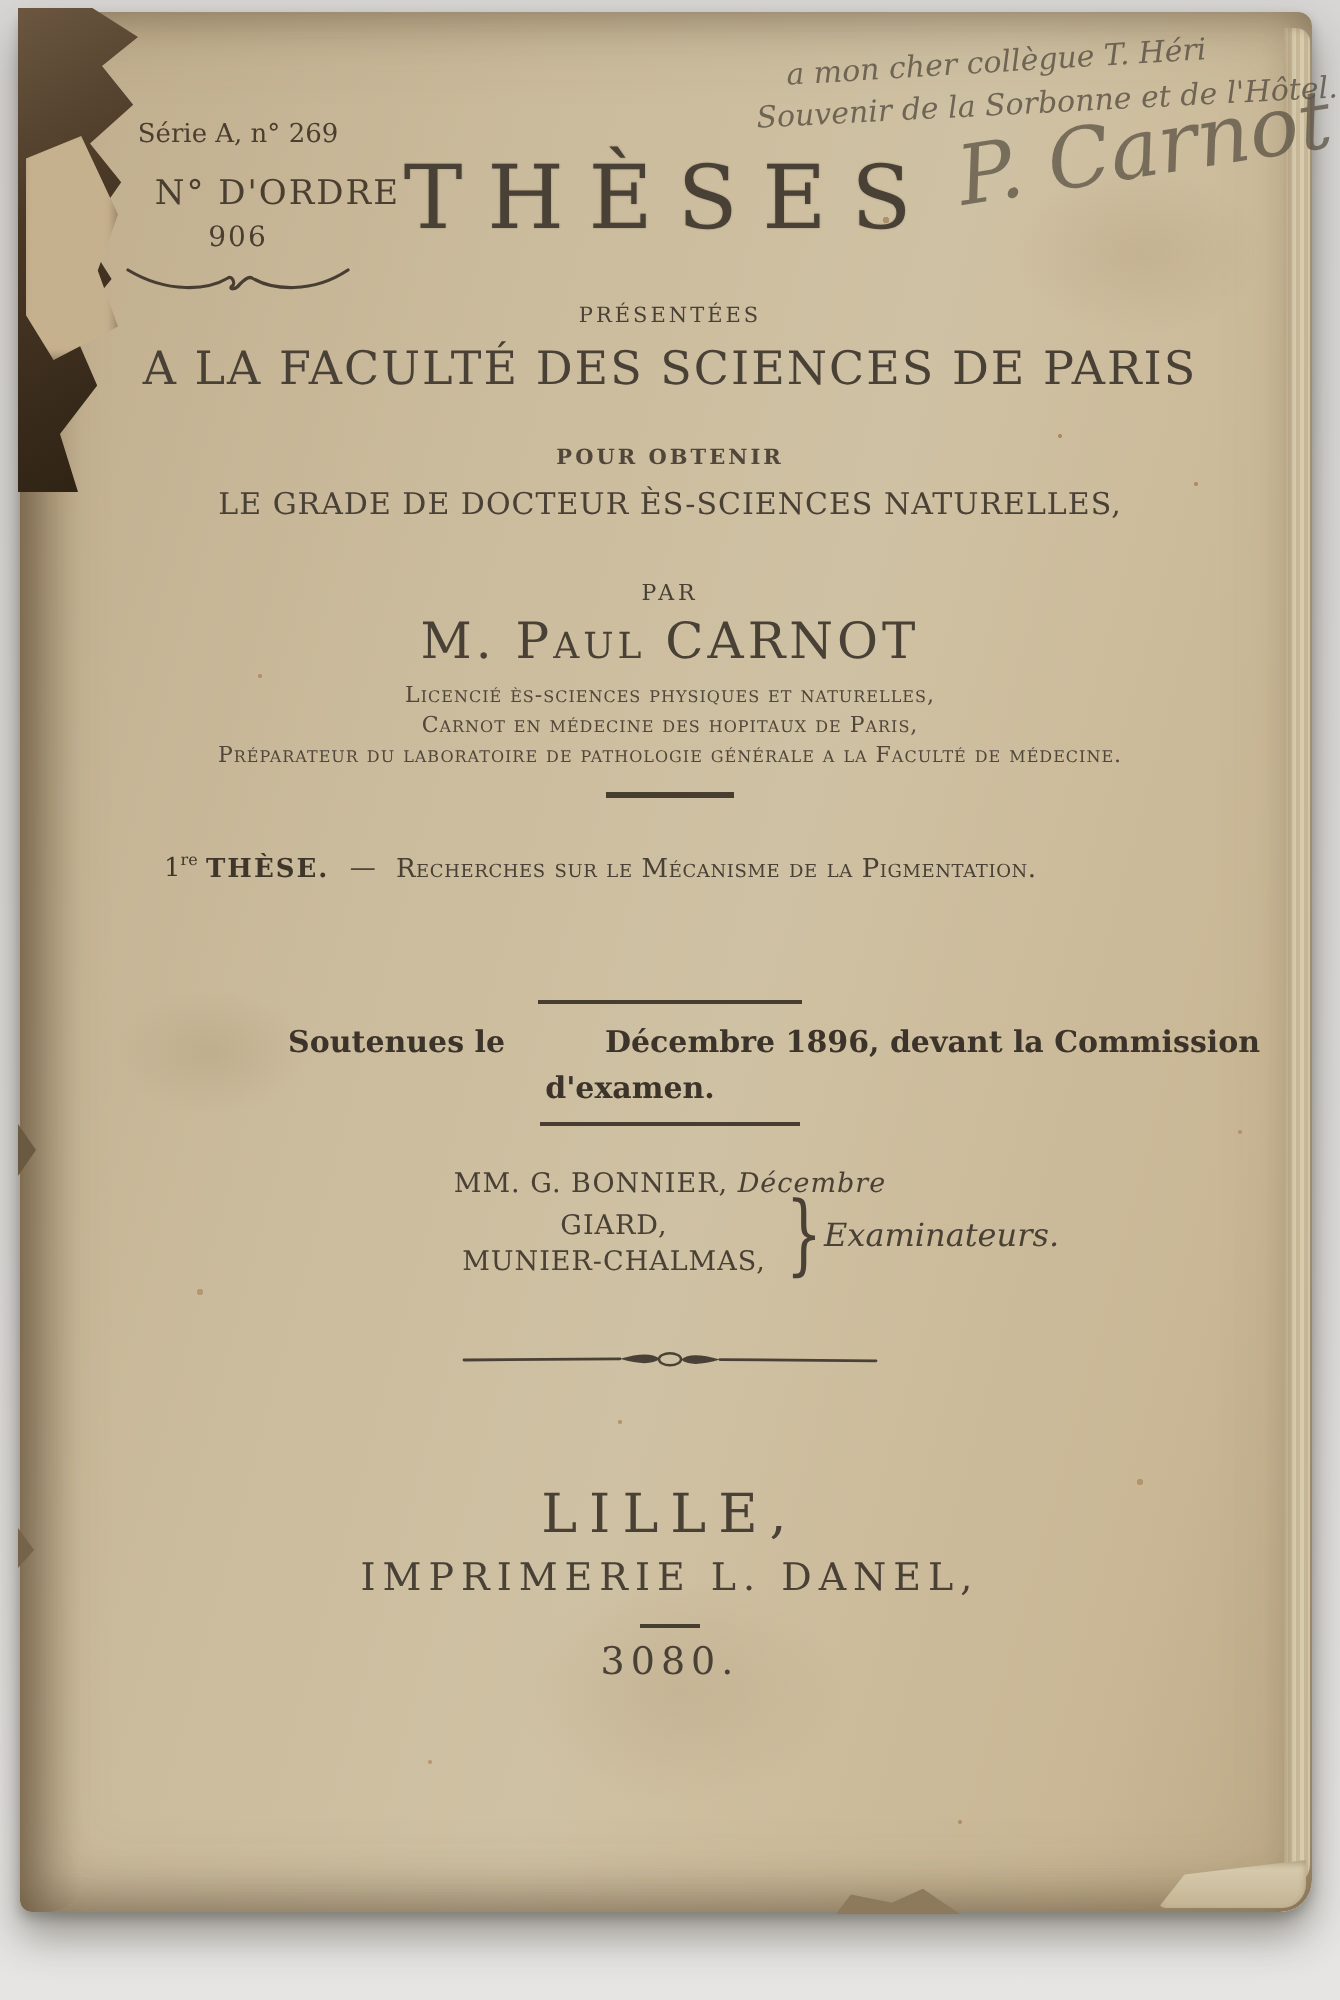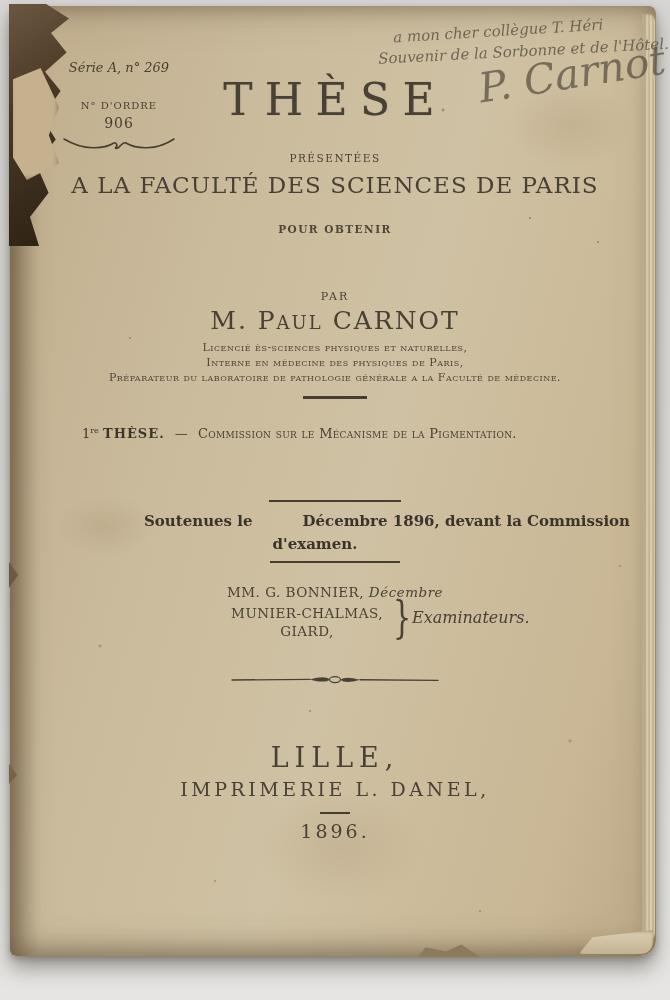--- a/index.html
+++ b/index.html
@@ -57,22 +57,22 @@
 
   .hand{position:absolute;font-style:italic;color:#5b5244;opacity:.82;white-space:nowrap;}
   .hand-1{top:16px;left:383px;font-size:15px;transform:rotate(-3.5deg);}
   .hand-2{top:36px;left:368px;font-size:15px;transform:rotate(-3deg);}
   .hand-sig{top:44px;left:468px;font-size:41px;transform:rotate(-9deg);opacity:.75;}
 
   .content{position:absolute;left:30px;right:26px;top:0;bottom:0;text-align:center;}
   .abs{position:absolute;left:0;right:0;}
 
   .serial{position:absolute;left:28px;top:54px;width:162px;text-align:center;font-size:13px;color:#493e30;}
-  .serial .s1{margin-bottom:25px;font-style:italic;}
-  .serial .s2{letter-spacing:1px;font-size:10px;margin-bottom:4px;}
+  .serial .s1{margin-bottom:12px;}
+  .serial .s2{letter-spacing:1px;font-size:17px;margin-bottom:4px;text-align:right;}
   .serial .s3{font-size:14px;letter-spacing:1px;}
   .serial svg{margin-top:4px;}
 
   .main-title{top:68px;font-size:44px;letter-spacing:.28em;color:#4a4136;text-shadow:0 0 1px rgba(74,65,54,.35);}
   .presentees{top:146px;font-size:10.5px;letter-spacing:1.5px;}
   .faculty{top:166px;font-size:23px;letter-spacing:1px;white-space:nowrap;}
   .pour-obtenir{top:217px;font-size:10.5px;letter-spacing:1.5px;font-weight:bold;color:#51463a;}
   .degree{top:237px;font-size:15px;letter-spacing:.5px;white-space:nowrap;}
   .par{top:284px;font-size:11px;letter-spacing:2px;}
   .author-name{top:300px;font-size:25px;font-variant:small-caps;letter-spacing:2px;}
@@ -135,79 +135,80 @@
       <div class="s1">Série A, n° 269</div>
       <div class="s2">N° D'ORDRE</div>
       <div class="s3">906</div>
       <svg width="118" height="18" viewBox="0 0 118 18">
         <path d="M4 4 C24 16, 44 14, 54 8 C56 6.5, 58 11, 56 12 C54 14, 58 14, 60 11 C62 9, 64 7, 66 8 C76 14, 96 16, 114 4" fill="none" stroke="#473d30" stroke-width="1.6" stroke-linecap="round"></path>
       </svg>
     </div>
 
     <div class="content">
 
-      <div class="abs main-title">THÈSE</div>
+      <div class="abs main-title">THÈSES</div>
       <div class="abs presentees">PRÉSENTÉES</div>
       <div class="abs faculty">A LA FACULTÉ DES SCIENCES DE PARIS</div>
       <div class="abs pour-obtenir">POUR OBTENIR</div>
+      <div class="abs degree">LE GRADE DE DOCTEUR ÈS-SCIENCES NATURELLES,</div>
       <div class="abs par">PAR</div>
       <div class="abs author-name">M. Paul CARNOT</div>
 
       <div class="abs credentials">
         <div>Licencié ès-sciences physiques et naturelles,</div>
-        <div>Interne en médecine des physiques de Paris,</div>
+        <div>Carnot en médecine des hopitaux de Paris,</div>
         <div>Préparateur du laboratoire de pathologie générale a la Faculté de médecine.</div>
       </div>
 
       <div class="rule rule-1"></div>
 
       <div class="abs theses">
         <div class="these-row">
           <span class="these-num"><span>1</span><sup>re</sup></span>
           <span class="these-label">THÈSE.</span>
           <span class="these-sep">—</span>
-          <span class="these-text">Commission sur le Mécanisme de la Pigmentation.</span>
+          <span class="these-text">Recherches sur le Mécanisme de la Pigmentation.</span>
         </div>
       </div>
 
       <div class="rule rule-2"></div>
 
       <div class="abs defense">
         <div class="defense-line1">
           <span>Soutenues le</span><span class="defense-gap"></span><span>Décembre 1896, devant la Commission</span>
         </div>
         <div class="defense-line2">d'examen.</div>
       </div>
 
       <div class="rule rule-3"></div>
 
       <div class="abs committee">
         <div class="committee-row1">
           <span>MM. G. BONNIER,</span>
           <i>Décembre</i>
         </div>
         <div class="committee-names">
+          <div>GIARD,</div>
           <div>MUNIER-CHALMAS,</div>
-          <div>GIARD,</div>
         </div>
         <span class="brace">}</span>
         <span class="examiners-label">Examinateurs.</span>
       </div>
 
 
       <div class="abs tailpiece">
         <svg width="210" height="14" viewBox="0 0 210 14">
           <path d="M2 7 L80 6.4" stroke="#4a4136" stroke-width="1.4" stroke-linecap="round"></path>
           <path d="M80 6.4 C90 3.5, 96 3.5, 100 6.4 C96 9.3, 90 9.3, 80 6.4 Z" fill="#4a4136"></path>
           <ellipse cx="105" cy="6.6" rx="5.5" ry="3" fill="none" stroke="#4a4136" stroke-width="1.2"></ellipse>
           <path d="M110.5 6.8 C114 3.9, 120 3.9, 130 6.8 C120 9.7, 114 9.7, 110.5 6.8 Z" fill="#4a4136"></path>
           <path d="M130 6.8 L208 7.4" stroke="#4a4136" stroke-width="1.4" stroke-linecap="round"></path>
         </svg>
       </div>
 
       <div class="abs imprint-city">LILLE,</div>
       <div class="abs imprint-printer">IMPRIMERIE L. DANEL,</div>
       <div class="rule rule-4"></div>
-      <div class="abs imprint-year">1896.</div>
+      <div class="abs imprint-year">3080.</div>
 
     </div>
   </div>
 </div>
 
 </body></html>

